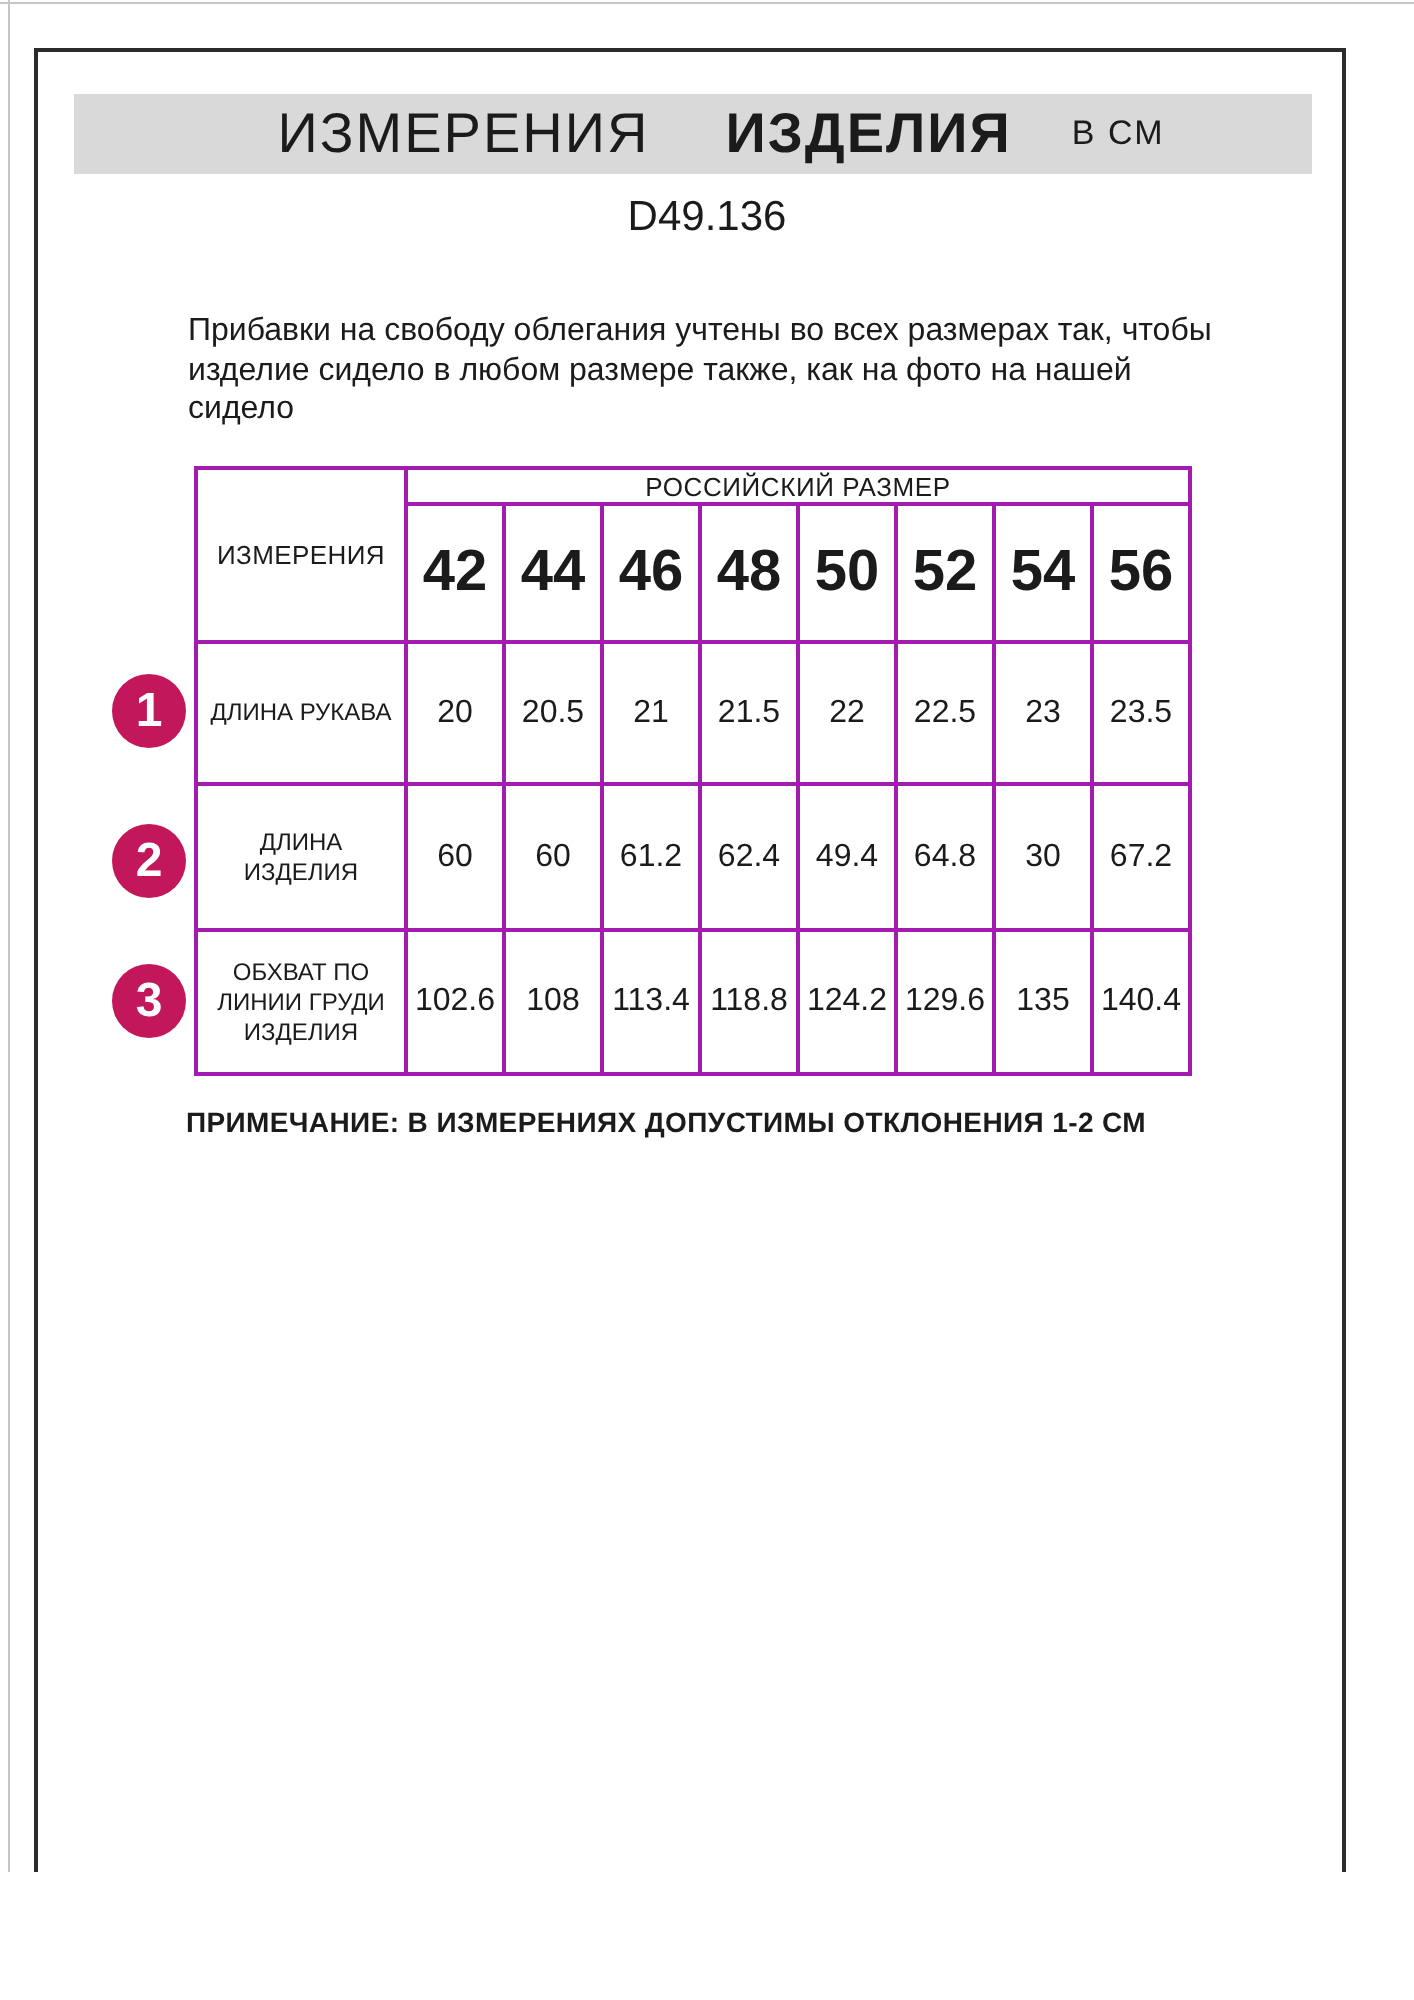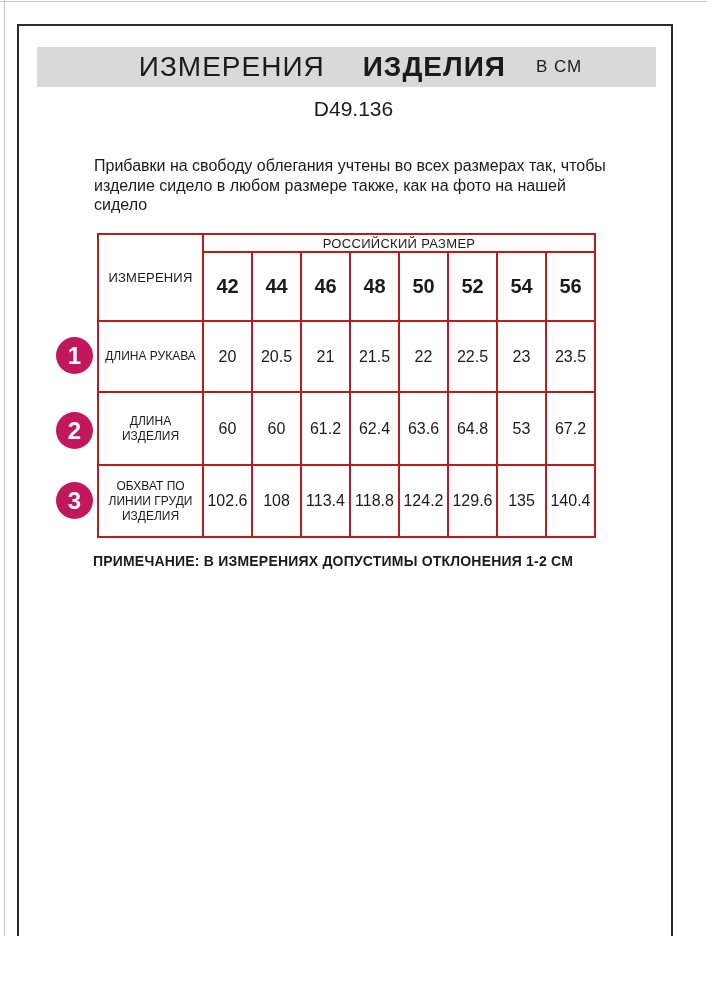--- a/index.html
+++ b/index.html
@@ -32,30 +32,30 @@
   }
   .description{
     position:absolute;left:94px;top:125px;width:520px;
     font-size:16px;line-height:19.5px;margin-top:31px;
   }
   .size-table{
     position:absolute;left:97px;top:233px;
     border-collapse:collapse;table-layout:fixed;
   }
   .size-table td{
-    border:2px solid #b91c1c;
+    border:2px solid #a21caf;
     text-align:center;vertical-align:middle;
     padding:0;box-sizing:border-box;
     overflow:hidden;
   }
   .col-label{width:105px;}
   .col-size{width:49px;}
   td.corner{font-size:13px;letter-spacing:0.2px;}
   td.group{height:18px;font-size:13px;letter-spacing:0.3px;}
-  tr.size-row td{height:69px;font-size:20px;font-weight:700;border-radius:19px;}
+  tr.size-row td{height:69px;font-size:29px;font-weight:700;border-radius:19px;}
   tr.data-row-1 td{height:71px;border-radius:11px;}
   tr.data-row-2 td{height:73px;margin-left:48px;}
   tr.data-row-3 td{height:72px;}
   td.rowlabel{font-size:12px;line-height:15px;padding:0 5px;}
   td.val{font-size:16px;}
   .marker{
     position:absolute;left:56px;width:37px;height:37px;border-radius:50%;
     color:#ffffff;font-size:24px;font-weight:700;
     display:flex;align-items:center;justify-content:center;
   }
@@ -128,23 +128,23 @@
         <td class="val">22.5</td>
         <td class="val">23</td>
         <td class="val">23.5</td>
       </tr>
       <tr class="data-row-2">
         <td class="rowlabel">ДЛИНА ИЗДЕЛИЯ</td>
         <td class="val">60</td>
         <td class="val">60</td>
         <td class="val">61.2</td>
         <td class="val">62.4</td>
-        <td class="val">63.6</td>
+        <td class="val">49.4</td>
         <td class="val">64.8</td>
-        <td class="val">53</td>
+        <td class="val">30</td>
         <td class="val">67.2</td>
       </tr>
       <tr class="data-row-3">
         <td class="rowlabel">ОБХВАТ ПО ЛИНИИ ГРУДИ ИЗДЕЛИЯ</td>
         <td class="val">102.6</td>
         <td class="val">108</td>
         <td class="val">113.4</td>
         <td class="val">118.8</td>
         <td class="val">124.2</td>
         <td class="val">129.6</td>

